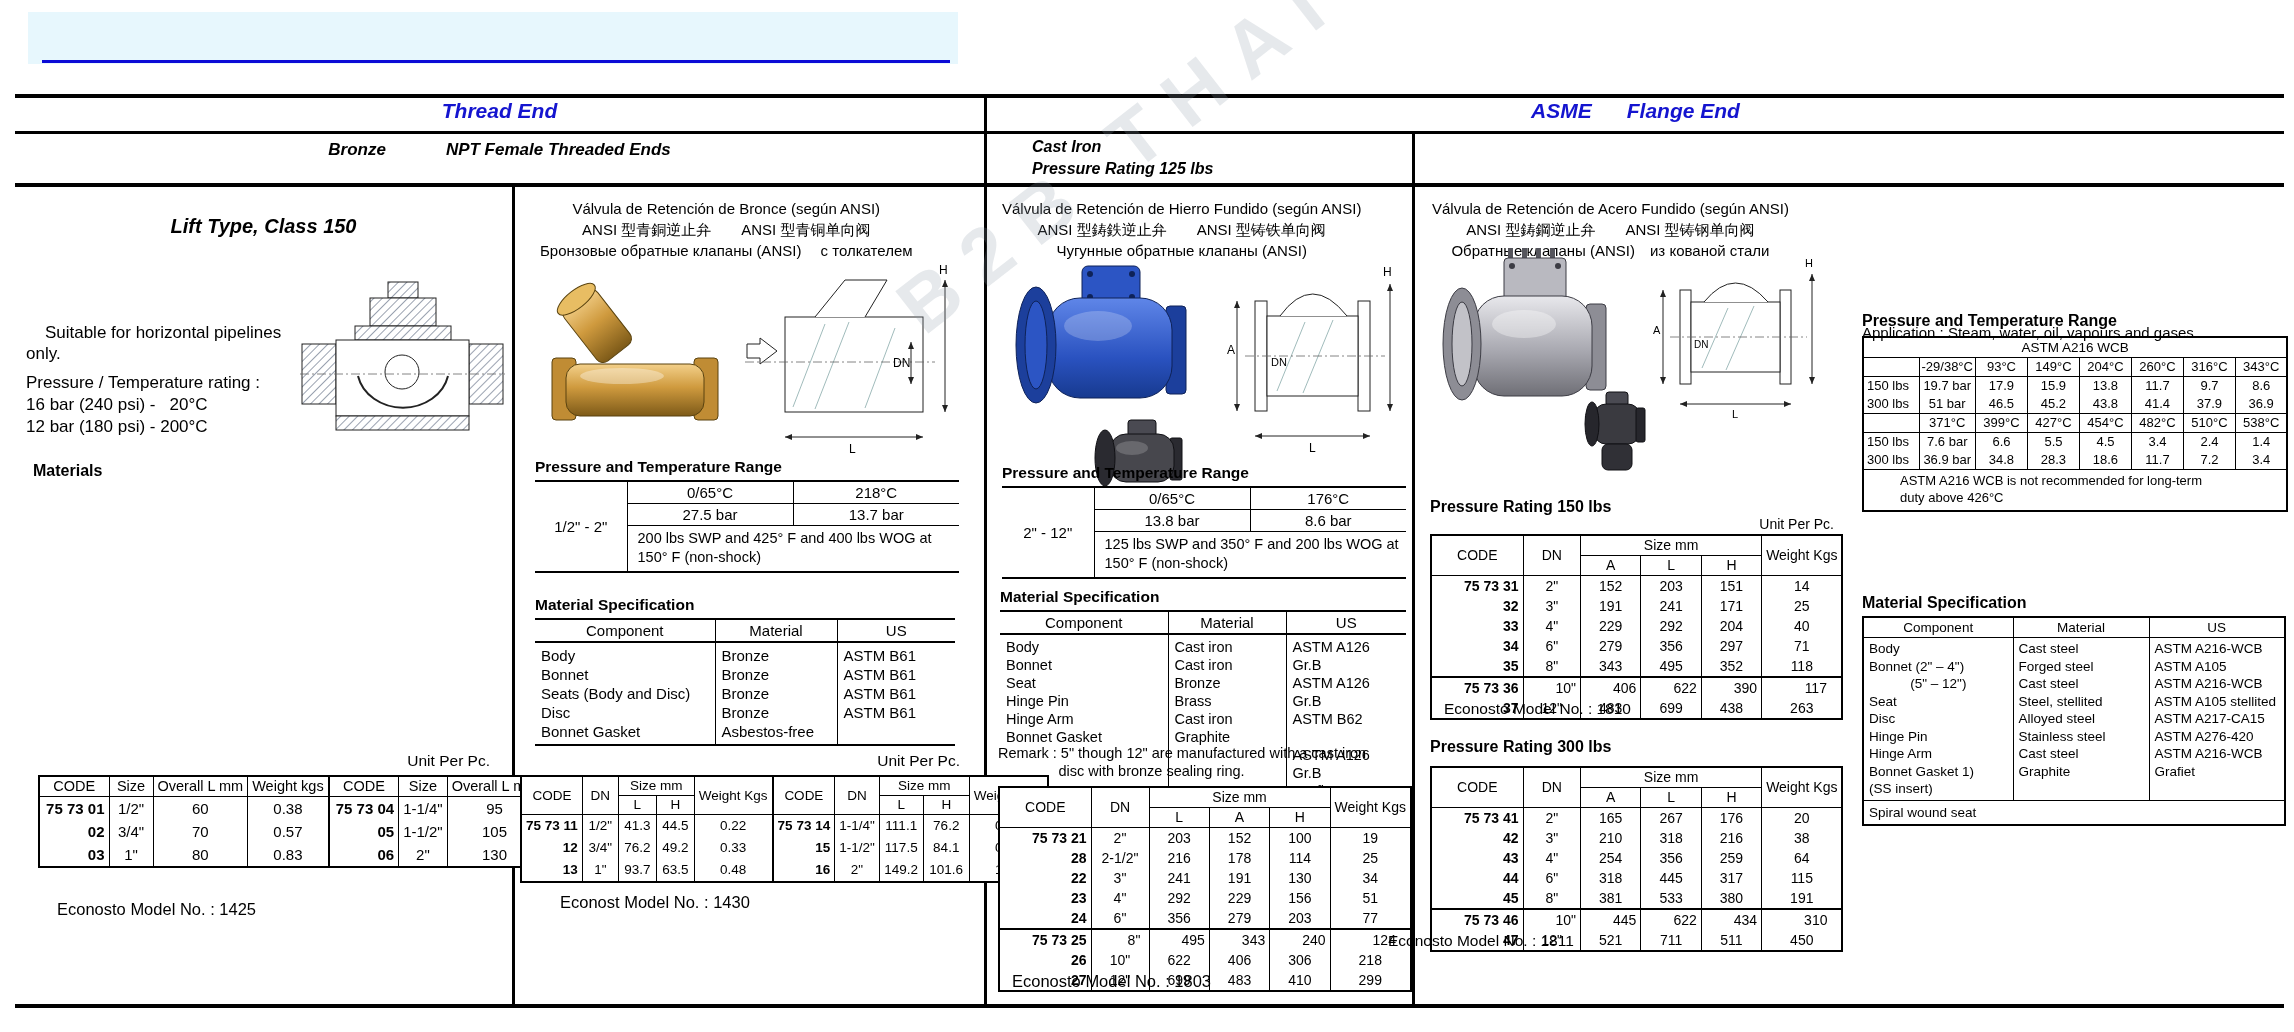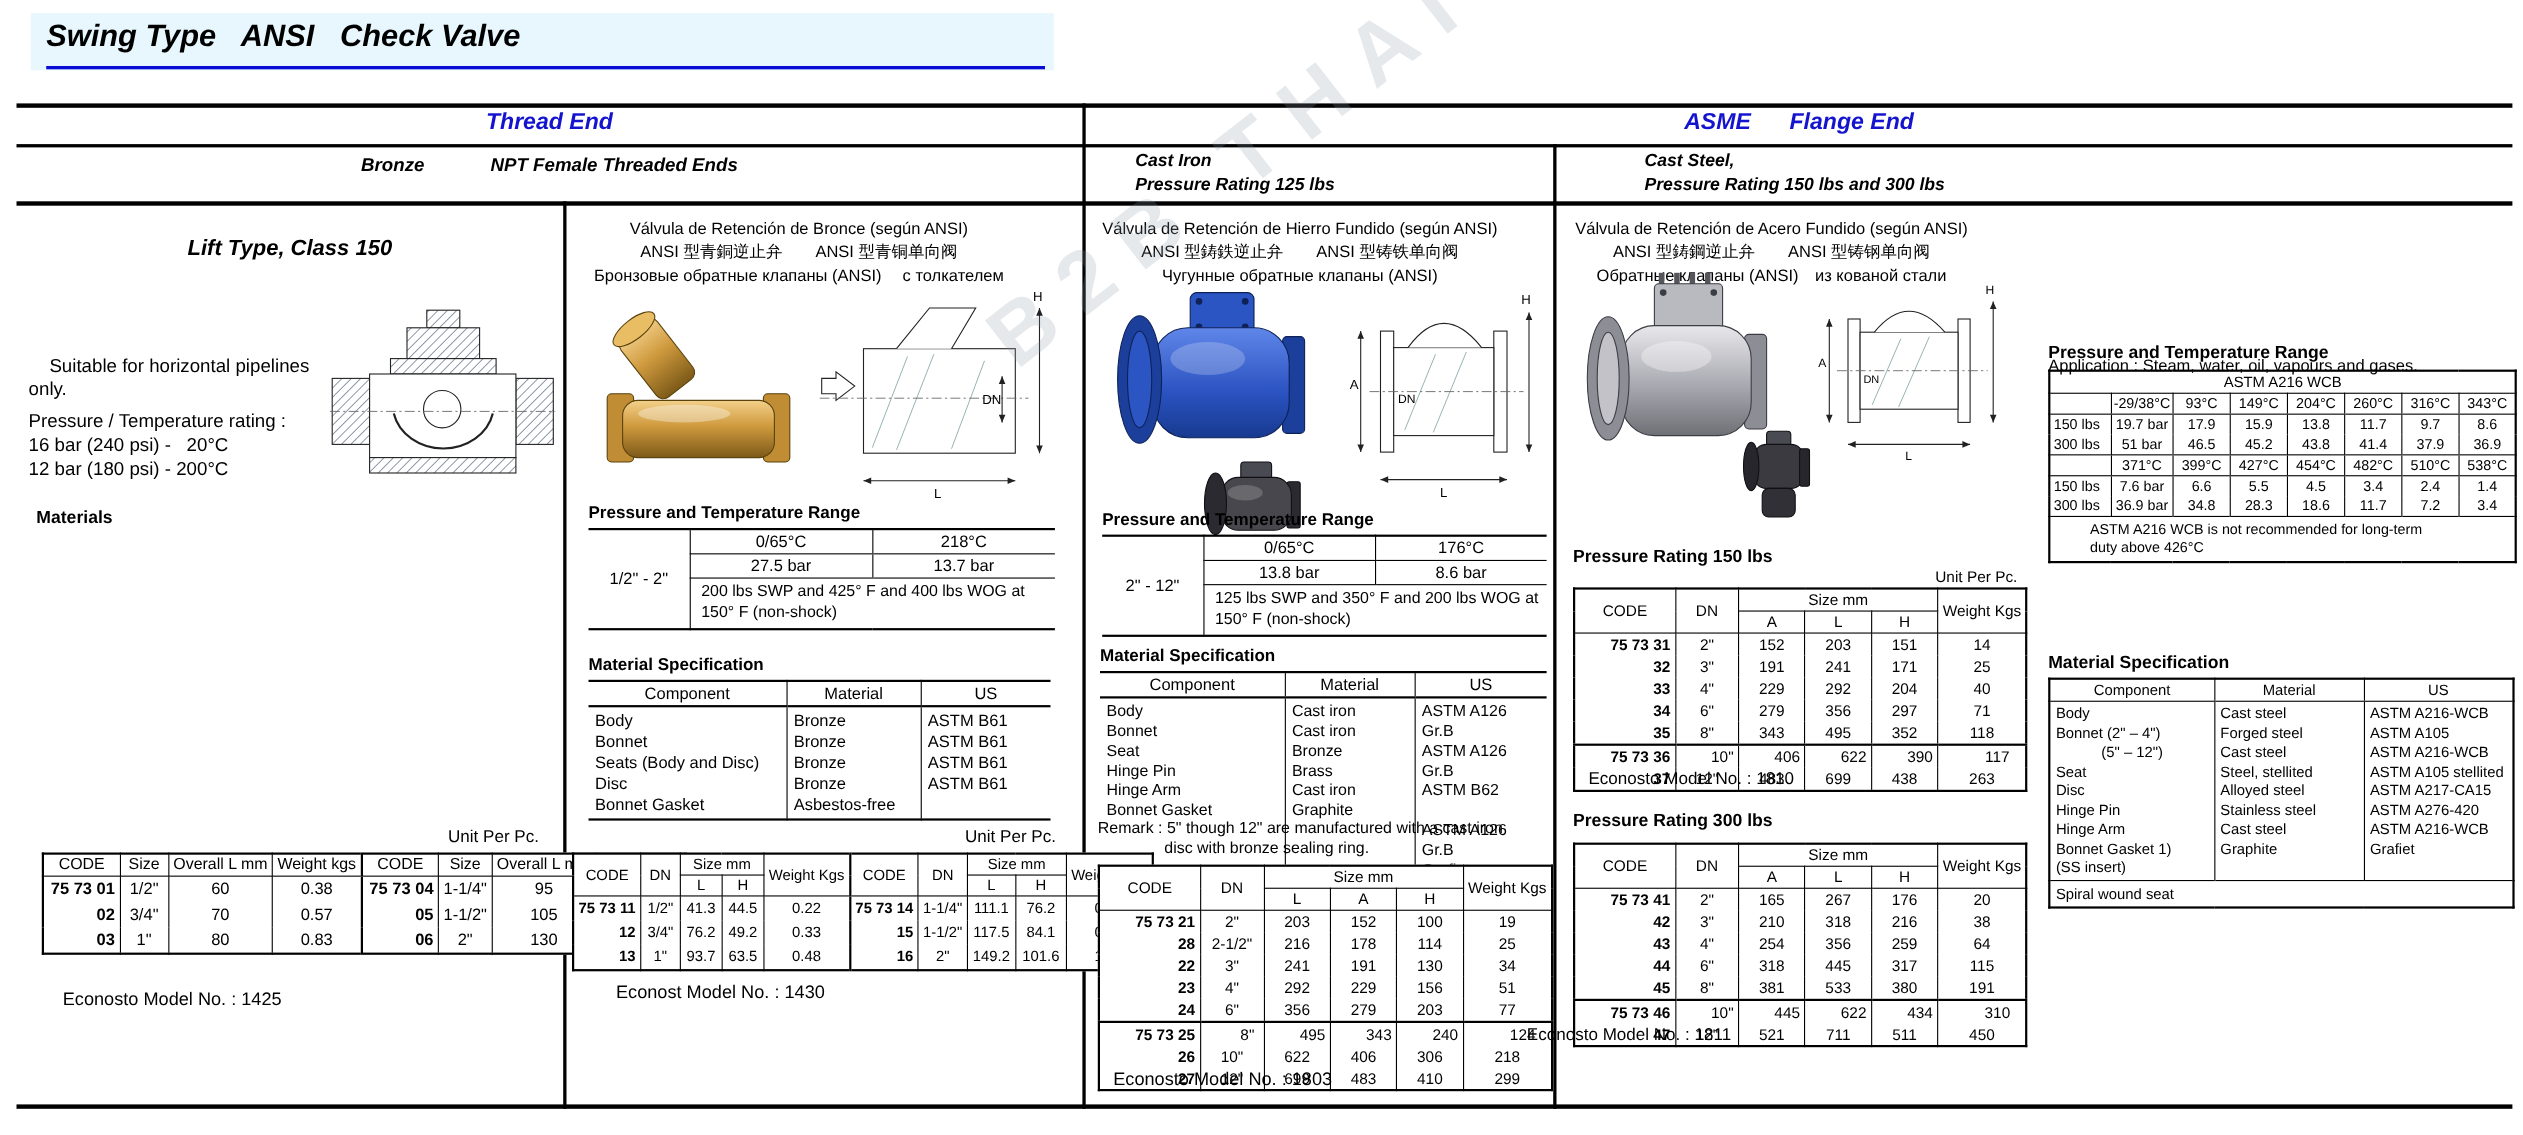--- a/index.html
+++ b/index.html
@@ -62,45 +62,40 @@
   .watermark{position:absolute;left:880px;top:280px;width:640px;
     font-size:78px;font-weight:bold;letter-spacing:22px;color:rgba(140,155,170,0.22);
     transform:rotate(-38deg);transform-origin:left top;pointer-events:none;z-index:6;}
 </style>
 </head>
 <body>
 
 <div class="page">
 
   <div class="abs" style="left:28px;top:12px;width:930px;height:52px;background:#e7f7fd;"></div>
-  <div class="abs b i ml" style="left:42px;top:17px;font-size:28px;z-index:2;">Swing Type   ANSI   Check Valve</div>
   <div class="rule" style="left:42px;top:60px;width:908px;height:3px;background:#0b0bd6;"></div>
 
   <div class="rule" style="left:15px;top:94px;width:2269px;height:4px;"></div>
   <div class="rule" style="left:15px;top:131px;width:2269px;height:3px;"></div>
   <div class="rule" style="left:15px;top:183px;width:2269px;height:4px;"></div>
   <div class="rule" style="left:15px;top:1004px;width:2269px;height:4px;"></div>
   <div class="rule" style="left:984px;top:94px;width:3px;height:914px;"></div>
   <div class="rule" style="left:1412px;top:131px;width:3px;height:877px;"></div>
   <div class="rule" style="left:512px;top:183px;width:3px;height:825px;"></div>
 
   <div class="abs b i blue ctr" style="left:15px;top:99px;width:969px;font-size:21px;">Thread End</div>
   <div class="abs b i blue ctr ml" style="left:987px;top:99px;width:1297px;font-size:21px;">ASME      Flange End</div>
 
   <div class="abs" style="left:15px;top:140px;width:969px;display:flex;justify-content:center;gap:60px;">
     <span class="b i" style="font-size:17px;">Bronze</span>
     <span class="b i" style="font-size:17px;">NPT Female Threaded Ends</span>
   </div>
   <div class="abs b i" style="left:1032px;top:136px;font-size:16px;line-height:22px;">
     <div>Cast Iron</div>
     <div>Pressure Rating 125 lbs</div>
-  </div>
-  <div class="abs b i" style="left:1495px;top:136px;font-size:16px;line-height:22px;">
-    <div>Cast Steel,</div>
-    <div>Pressure Rating 150 lbs and 300 lbs</div>
   </div>
 
   <div class="watermark">B2B THAI</div>
 
   <div class="abs b i ctr" style="left:15px;top:215px;width:497px;font-size:20px;">Lift Type, Class 150</div>
 
   <div class="abs ml" style="left:26px;top:322px;font-size:17px;line-height:21px;">    Suitable for horizontal pipelines
 only.</div>
   <div class="abs ml" style="left:26px;top:372px;font-size:17px;line-height:22px;">Pressure / Temperature rating :
 16 bar (240 psi) -   20°C

